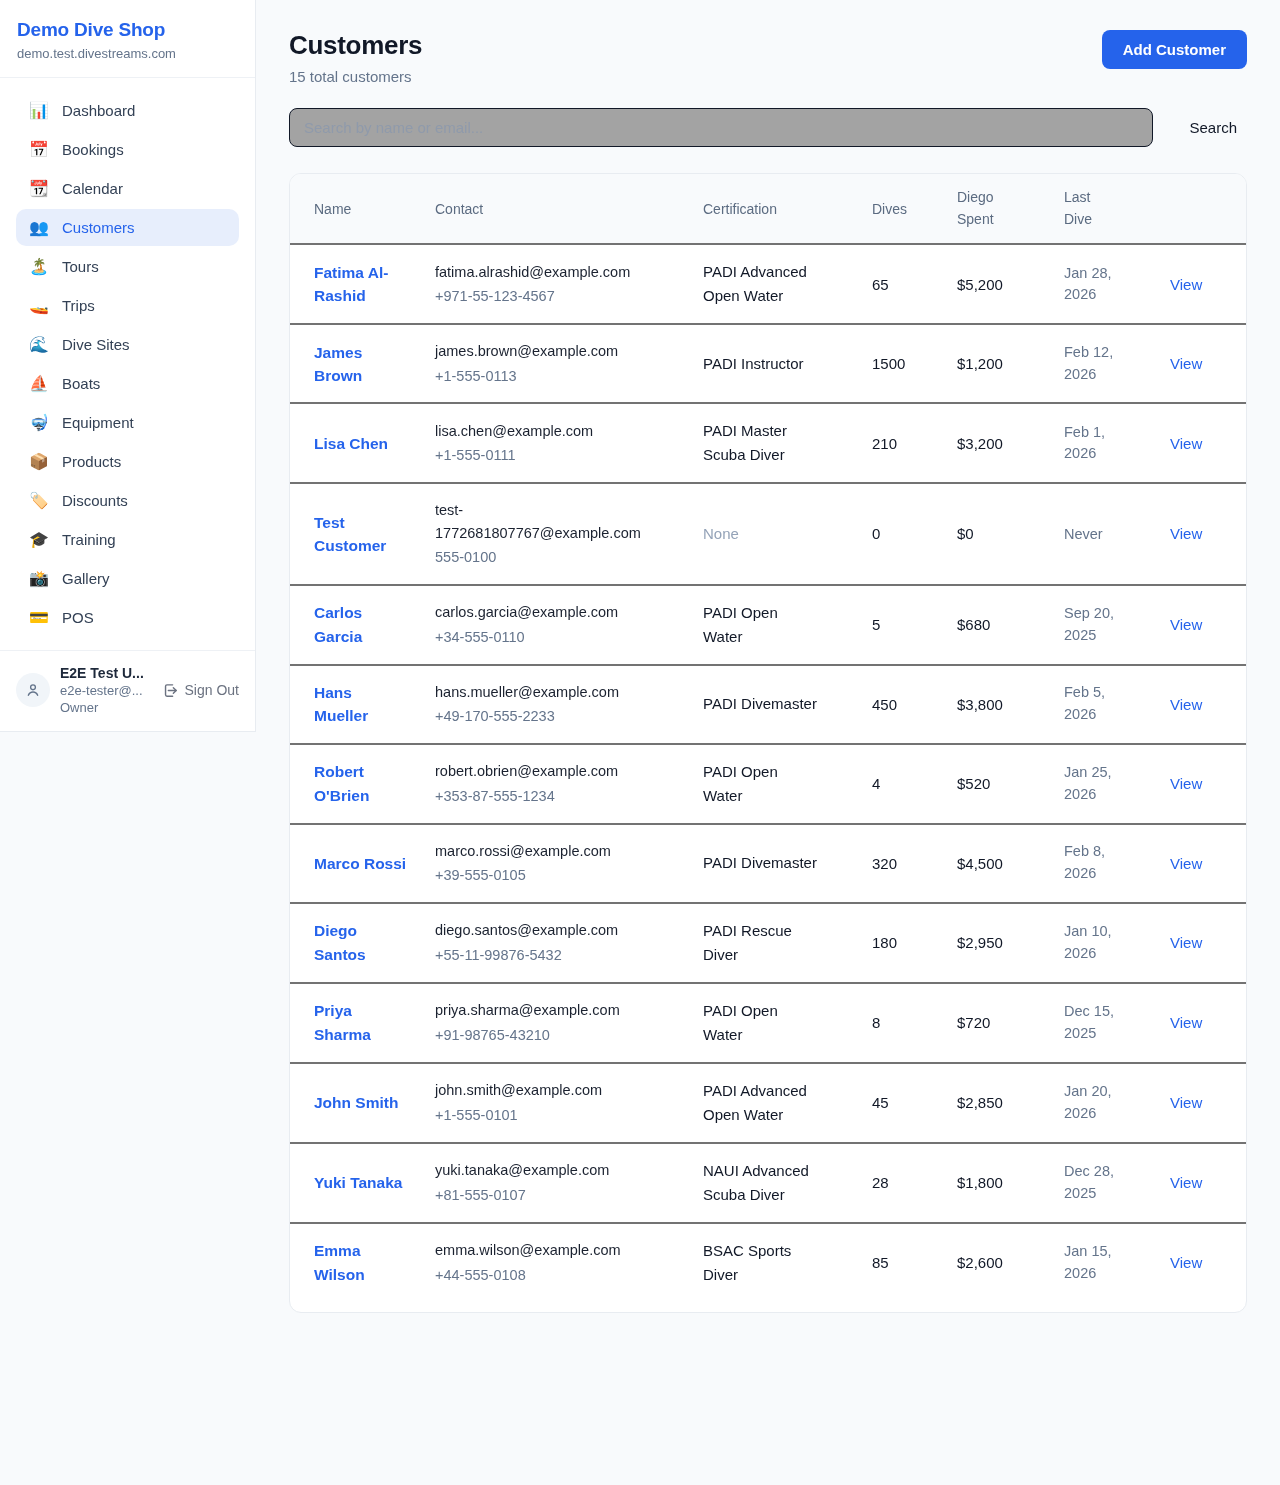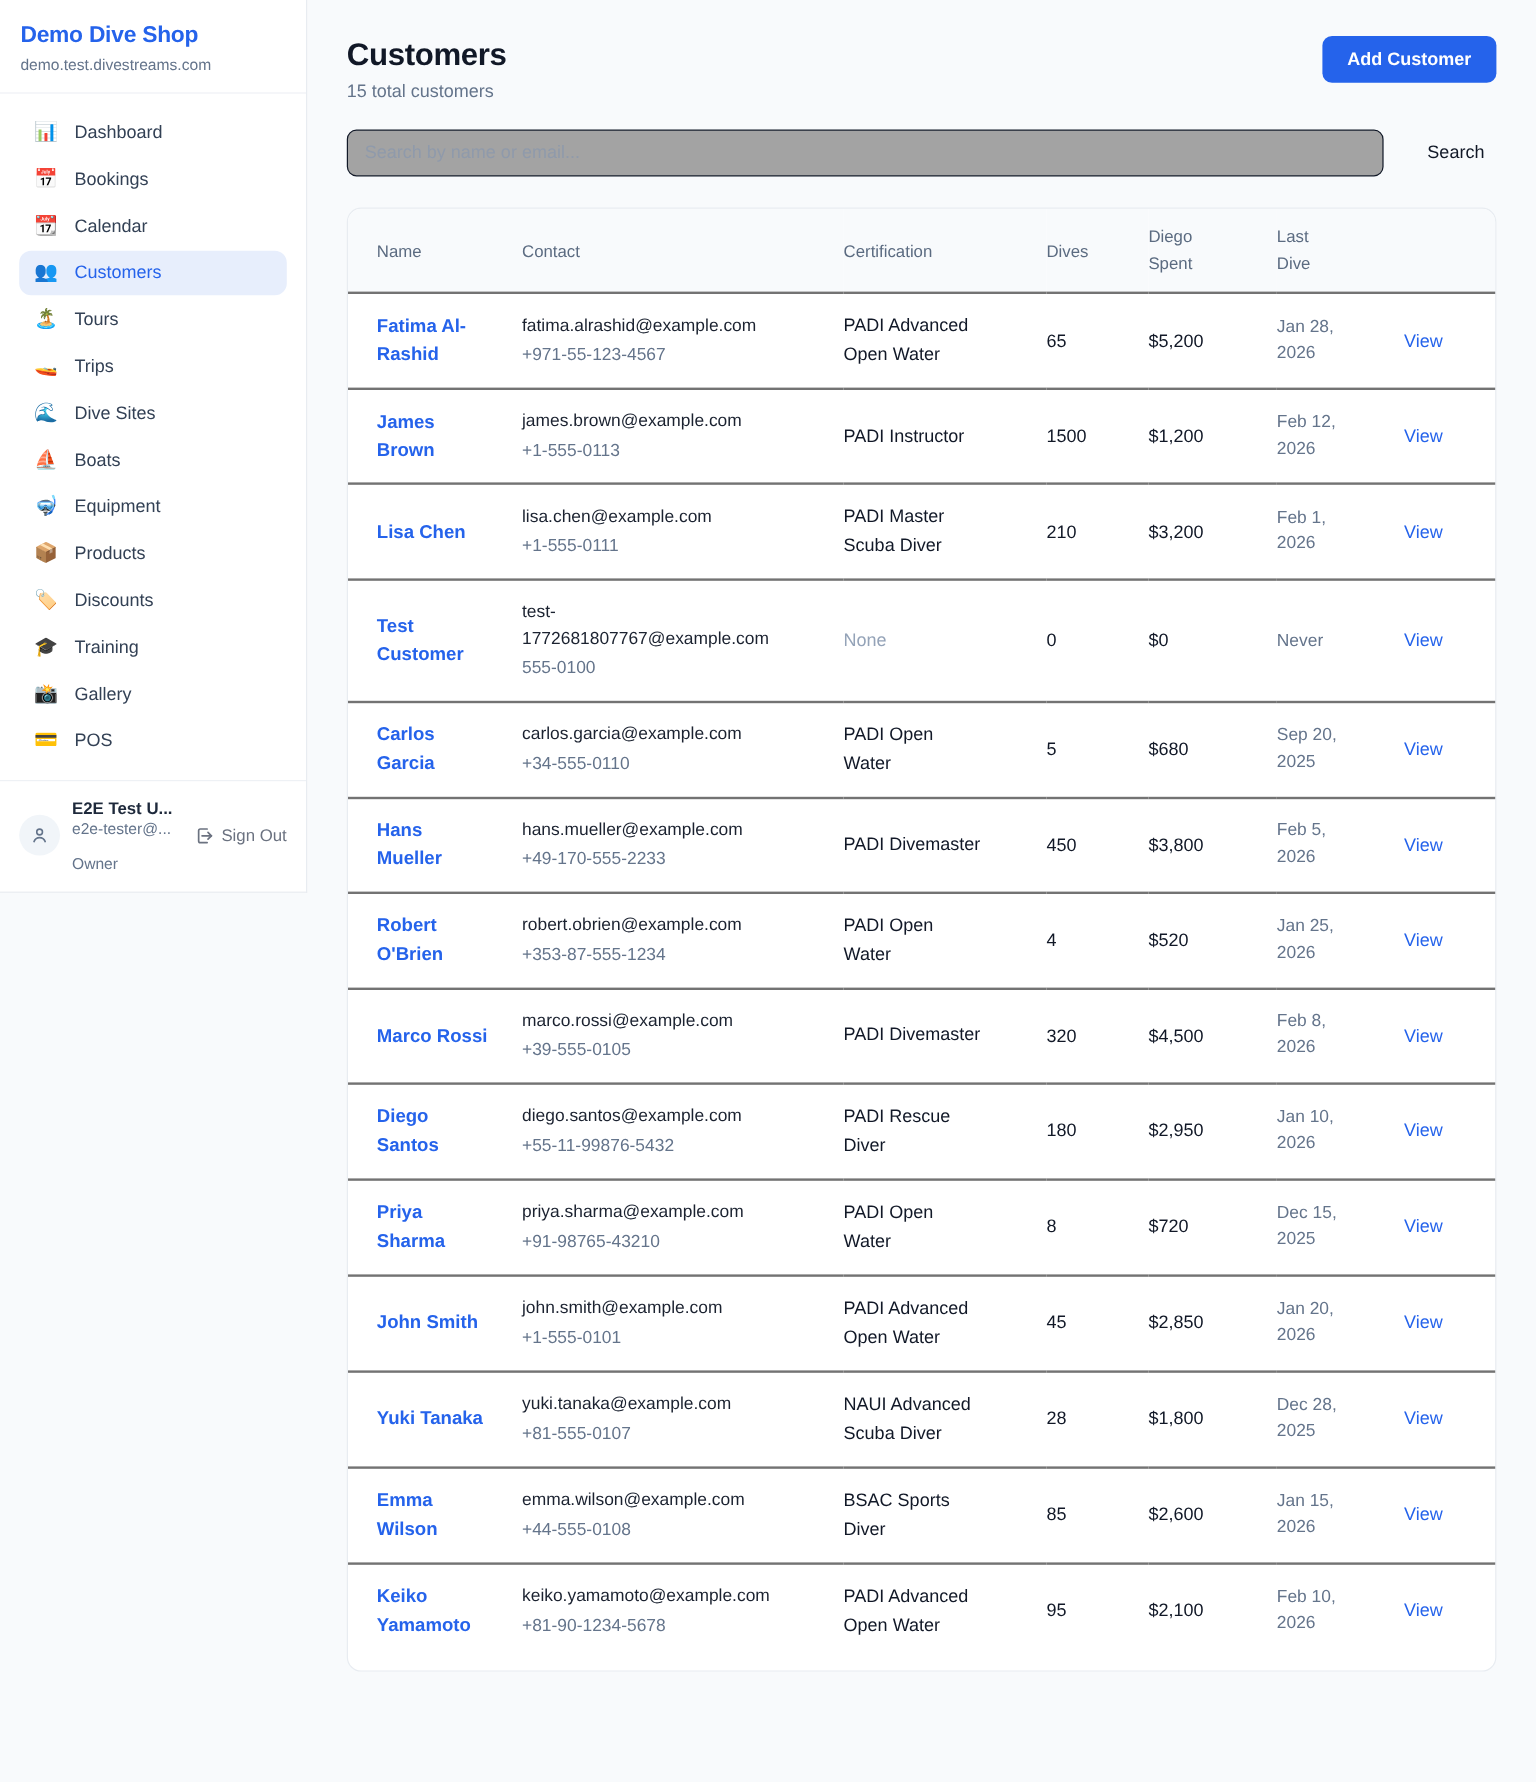--- a/index.html
+++ b/index.html
@@ -44,21 +44,21 @@
     display: flex; align-items: center; gap: 10px;
   }
   .avatar {
     width: 34px; height: 34px; border-radius: 50%;
     background: #f1f5f9; flex: 0 0 auto;
     display: flex; align-items: center; justify-content: center;
   }
   .user-meta { flex: 1 1 auto; min-width: 0; }
   .user-name { font-size: 14px; font-weight: 700; color: #1e293b; white-space: nowrap; }
   .user-email { font-size: 13px; color: #64748b; margin-top: 2px; white-space: nowrap; }
-  .user-role { font-size: 13px; color: #64748b; margin-top: 14px; }
+  .user-role { font-size: 13px; color: #64748b; margin-top: 2px; }
   .signout {
     display: flex; align-items: center; gap: 6px;
     color: #6b7280; font-size: 14px; cursor: pointer;
     background: none; border: none; font-family: inherit;
     white-space: nowrap; padding: 0;
   }
 
   
   .main { margin-left: 256px; padding: 30px 33px 40px 33px; }
   .page-header { display: flex; align-items: flex-start; justify-content: space-between; }
@@ -435,28 +435,16 @@
       <div class="email">emma.wilson@example.com</div>
       <div class="phone">+44-555-0108</div>
     </td>
     <td><span class="cert">BSAC Sports Diver</span></td>
     <td>85</td>
     <td>$2,600</td>
     <td><span class="last-dive">Jan 15, 2026</span></td>
     <td><a class="view-link">View</a></td>
   </tr>
 
-  <tr>
-    <td><a class="name-link">Keiko Yamamoto</a></td>
-    <td>
-      <div class="email">keiko.yamamoto@example.com</div>
-      <div class="phone">+81-90-1234-5678</div>
-    </td>
-    <td><span class="cert">PADI Advanced Open Water</span></td>
-    <td>95</td>
-    <td>$2,100</td>
-    <td><span class="last-dive">Feb 10, 2026</span></td>
-    <td><a class="view-link">View</a></td>
-  </tr>
 </tbody>
     </table>
   </div>
 </main>
 
 </body></html>

